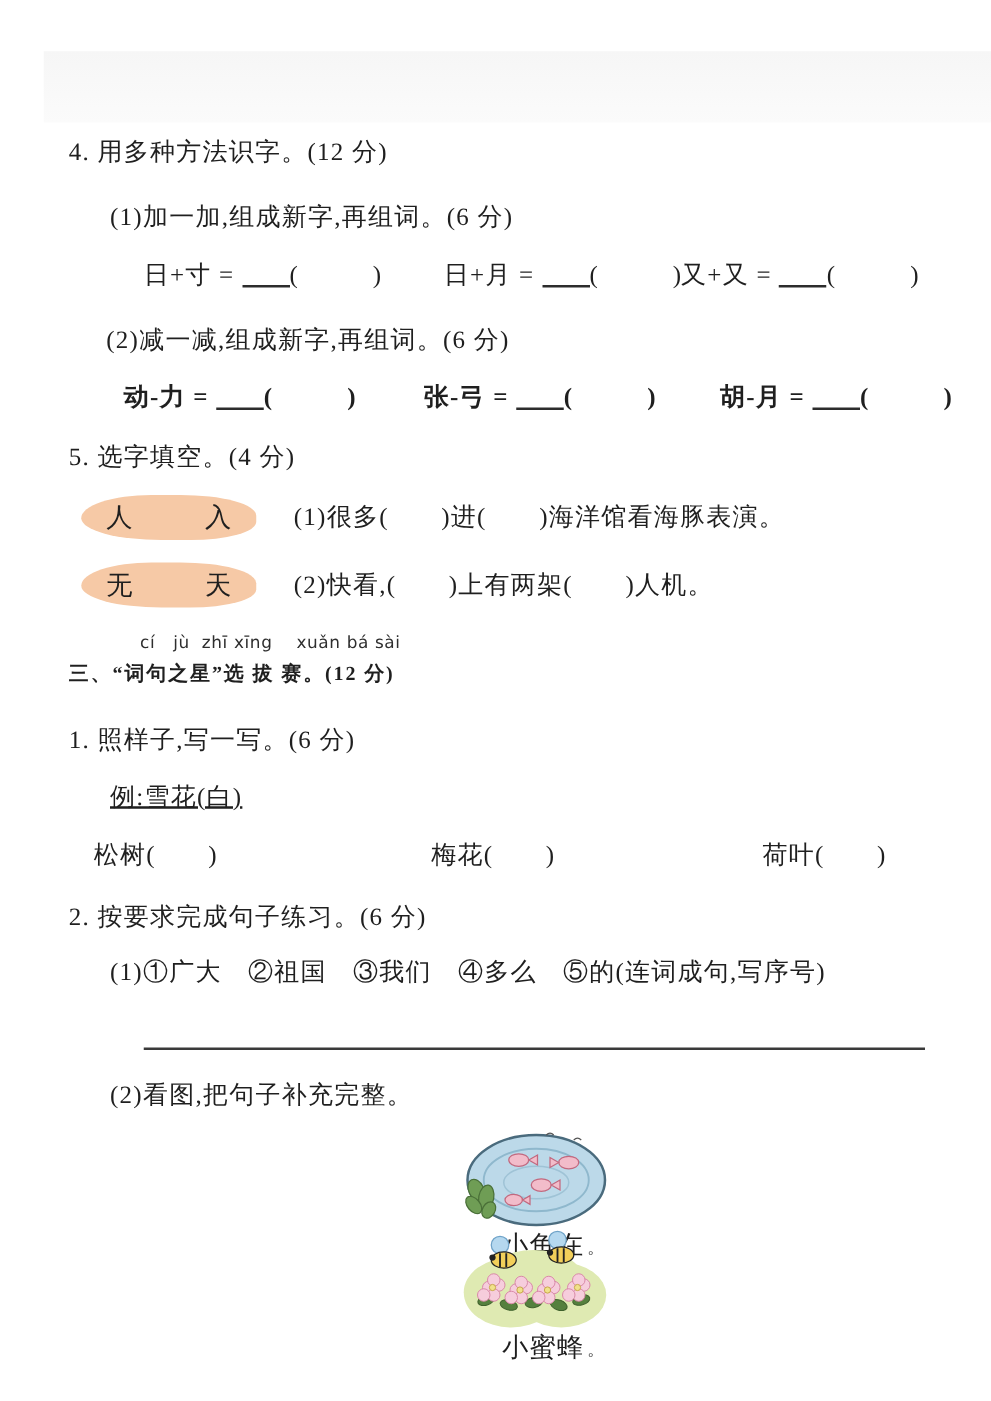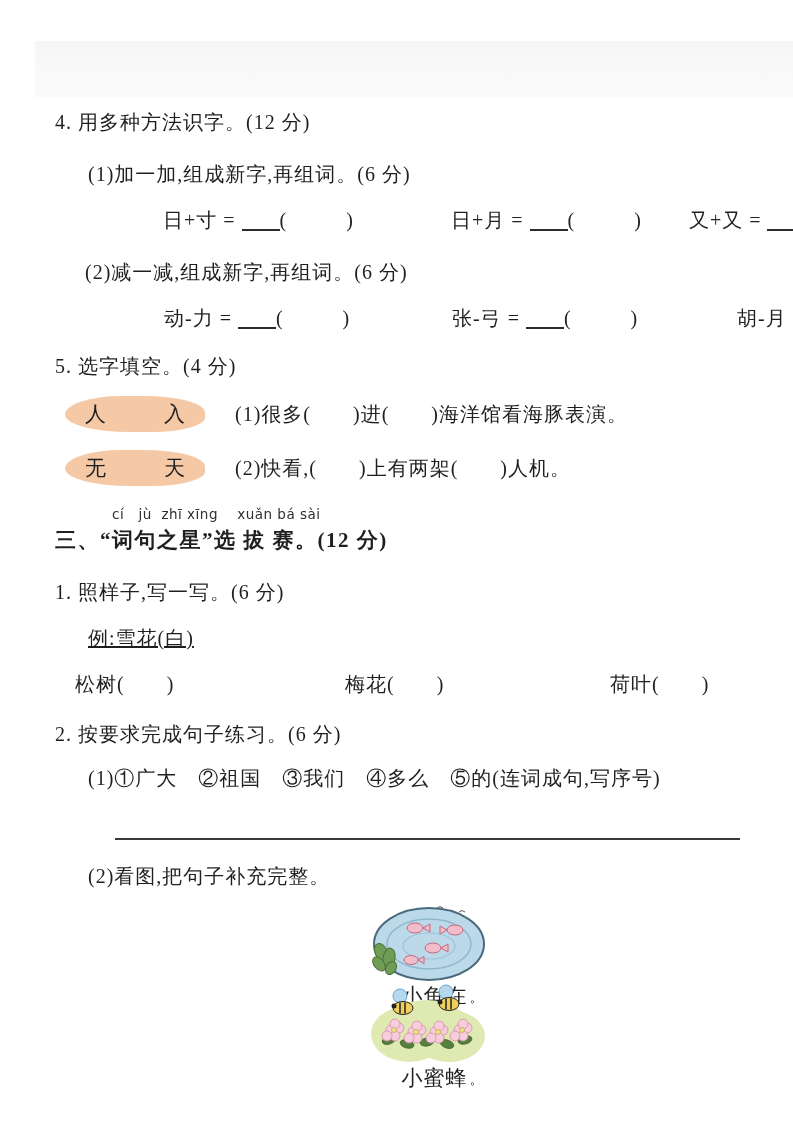--- a/index.html
+++ b/index.html
@@ -10,30 +10,30 @@
     position: relative;
   }
   .sheet { width: 793px; height: 1121px; position: relative; background: #ffffff; }
 
   .top-band {
     position: absolute; left: 35px; top: 41px; width: 758px; height: 57px;
     background: linear-gradient(180deg, #f6f6f6, #fbfbfb);
   }
 
   .line { font-size: 20px; line-height: 28px; letter-spacing: 1px; white-space: nowrap; }
-  .bold-title { font-weight: 700; font-size: 21px; letter-spacing: 1.5px; }
+  .bold-title { font-weight: 700; font-size: 16px; letter-spacing: 1.5px; }
 
   .q4-title   { position: absolute; left: 55px;  top: 108px; }
   .q4-1-title { position: absolute; left: 88px;  top: 160px; }
   .expr-row-1 { position: absolute; left: 115px; top: 206px; }
   .q4-2-title { position: absolute; left: 85px;  top: 258px; }
-  .expr-row-2 { position: absolute; left: 116px; top: 304px; }
+  .expr-row-2 { position: absolute; left: 99px; top: 304px; font-weight: bold; }
 
   .expr-row { display: flex; white-space: nowrap; }
-  .expr-row .expr-group { display: inline-block; margin-left: 48px; }
+  .expr-row .expr-group { display: inline-block; }
   .expr-row .g1 { width: 240px; }
   .expr-row .g2 { width: 237px; }
   .blank {
     display: inline-block; width: 38px; height: 14px;
     border-bottom: 2px solid #2c2c2c; transform: translateY(4px);
   }
   .paren { letter-spacing: 0; }
 
   .q5-title { position: absolute; left: 55px; top: 352px; }
   .q5-row { position: absolute; left: 65px; display: flex; align-items: center; }

